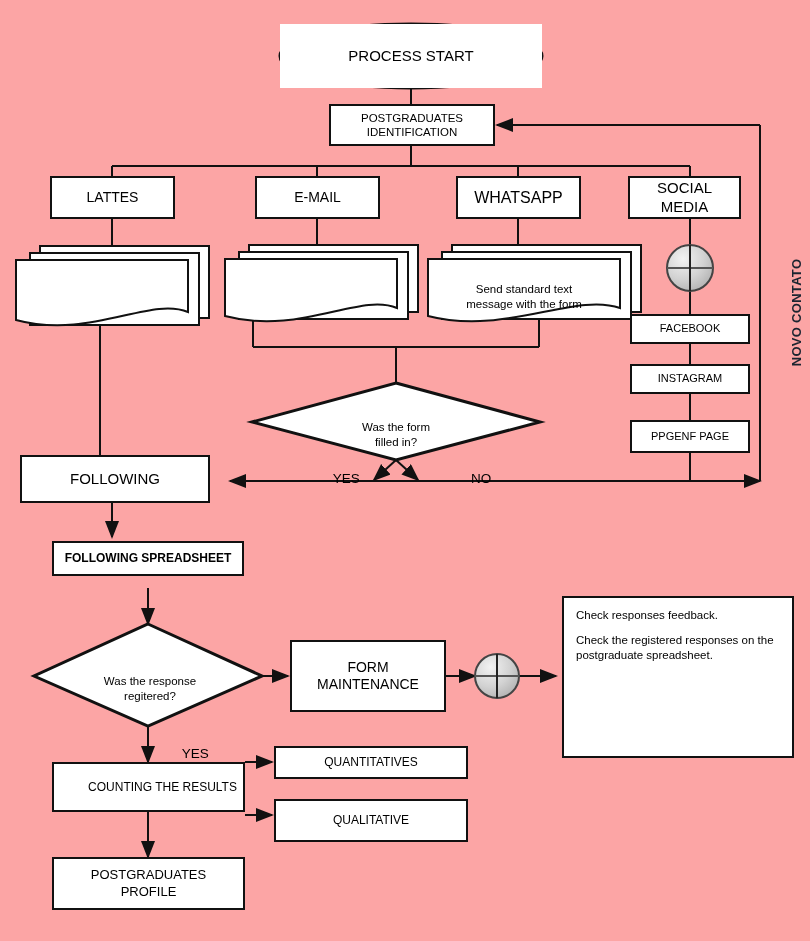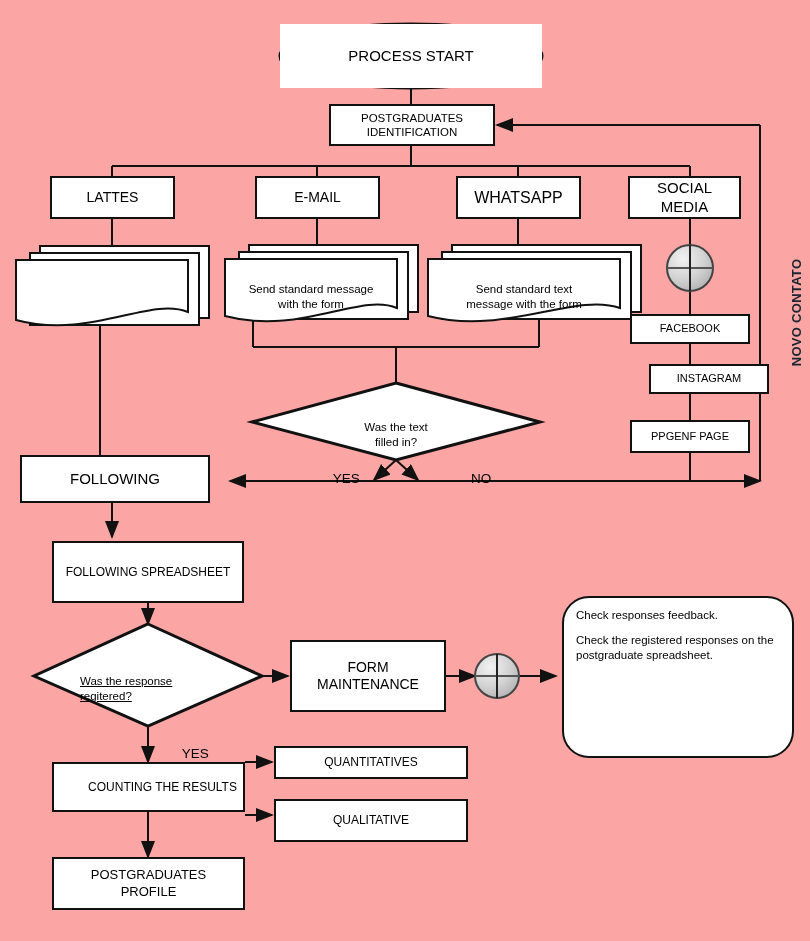--- a/index.html
+++ b/index.html
@@ -148,80 +148,76 @@
   <div class="node" style="left:255px;top:176px;width:125px;height:43px;font-size:14px;">
     <span>E-MAIL</span>
   </div>
   <div class="node" style="left:456px;top:176px;width:125px;height:43px;font-size:16px;text-align:right;">
     <span>WHATSAPP</span>
   </div>
   <div class="node" style="left:628px;top:176px;width:113px;height:43px;font-size:15px;">
     <span>SOCIAL MEDIA</span>
   </div>
 
-  <div class="lbl" style="left:225px;top:266px;width:172px;text-align:center;font-size:11.5px;white-space:pre-line;line-height:1.35;">
-    <span>Send standard message
-with the form</span>
-  </div>
   <div class="lbl" style="left:428px;top:266px;width:192px;text-align:center;font-size:11.5px;white-space:pre-line;line-height:1.35;">
     <span>Send standard text
 message with the form</span>
   </div>
 
   <div class="node" style="left:630px;top:314px;width:120px;height:30px;font-size:11px;">
     <span>FACEBOOK</span>
   </div>
-  <div class="node" style="left:630px;top:364px;width:120px;height:30px;font-size:11px;margin-left:19px;">
+  <div class="node" style="left:630px;top:364px;width:120px;height:30px;font-size:11px;">
     <span>INSTAGRAM</span>
   </div>
   <div class="node" style="left:630px;top:420px;width:120px;height:33px;font-size:11px;">
     <span>PPGENF PAGE</span>
   </div>
 
   <div class="lbl" style="left:326px;top:404px;width:140px;text-align:center;font-size:11.5px;white-space:pre-line;line-height:1.35;">
-    <span>Was the text
+    <span>Was the form
 filled in?</span>
   </div>
 
   <div class="lbl" style="left:318px;top:456px;font-size:13.5px;">
     <span>YES</span>
   </div>
   <div class="lbl" style="left:456px;top:456px;font-size:13.5px;">
     <span>NO</span>
   </div>
 
   <div class="vtext" style="left:716px;top:305px;width:160px;text-align:center;font-size:13px;
               transform:rotate(-90deg);color:#1b2430;font-weight:600;letter-spacing:.3px;">
     <span>NOVO CONTATO</span>
   </div>
 
   <div class="node" style="left:20px;top:455px;width:190px;height:48px;font-size:15px;">
     <span>FOLLOWING</span>
   </div>
 
-  <div class="node" style="left:52px;top:541px;width:192px;height:62px;font-size:12px;">
+  <div class="node" style="left:52px;top:541px;width:192px;height:35px;font-size:12px;font-weight:bold;">
     <span>FOLLOWING SPREADSHEET</span>
   </div>
 
-  <div class="lbl" style="left:80px;top:658px;width:140px;font-size:11.5px;white-space:pre-line;line-height:1.35;text-decoration:underline;">
+  <div class="lbl" style="left:80px;top:658px;width:140px;text-align:center;font-size:11.5px;white-space:pre-line;line-height:1.35;">
     <span>Was the response
 regitered?</span>
   </div>
 
   <div class="node" style="left:290px;top:640px;width:156px;height:72px;font-size:14px;white-space:pre-line;">
     <span>FORM
 MAINTENANCE</span>
   </div>
 
   <div class="lbl" style="left:167px;top:731px;font-size:13.5px;">
     <span>YES</span>
   </div>
 
   <div class="node" style="left:562px;top:596px;width:232px;height:162px;display:block;
-              padding:10px 8px 8px 8px;font-size:11.5px;line-height:1.35;text-align:left;border-radius:27px;">
+              padding:10px 8px 8px 8px;font-size:11.5px;line-height:1.35;text-align:left;">
     <span style="margin-bottom:9px;">Check responses feedback.</span>
     <span style="margin-bottom:9px;">Check the registered responses on the postgraduate spreadsheet.</span>
   </div>
 
   <div class="node" style="left:52px;top:762px;width:193px;height:50px;font-size:12px;padding-left:28px;">
     <span>COUNTING THE RESULTS</span>
   </div>
 
   <div class="node" style="left:274px;top:746px;width:194px;height:33px;font-size:12px;">
     <span>QUANTITATIVES</span>

